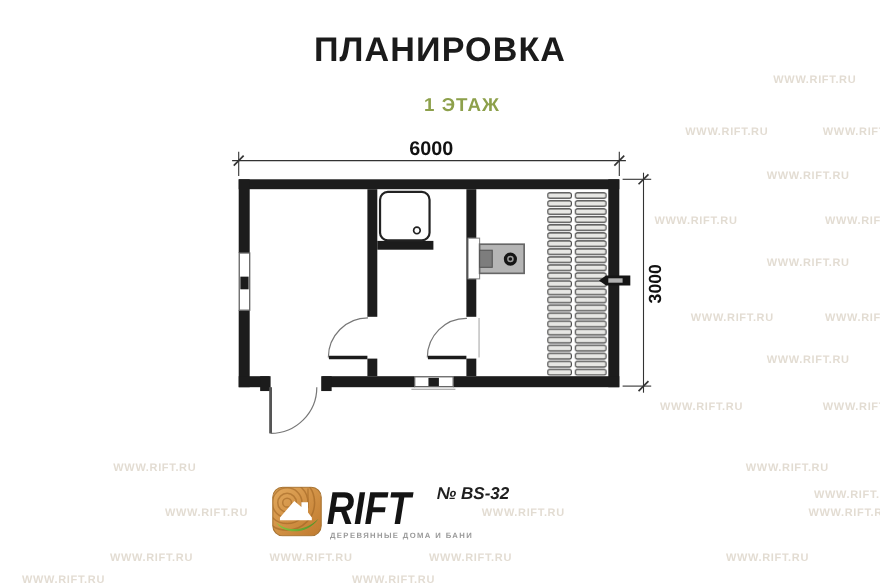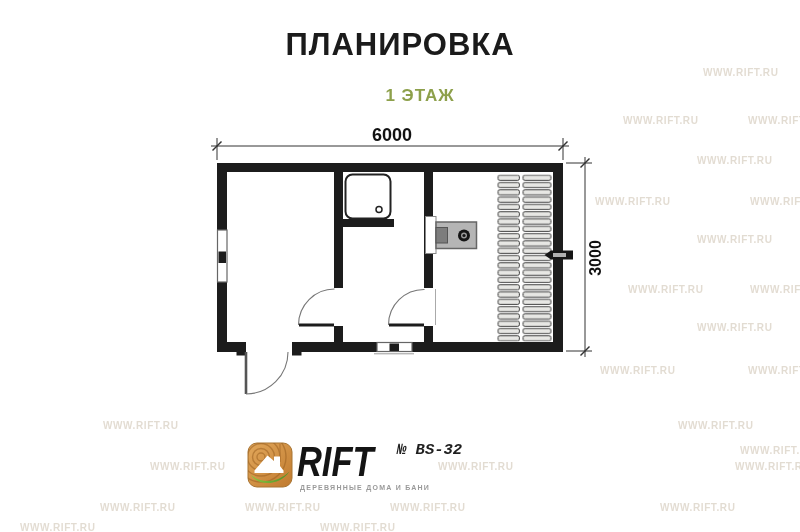--- a/index.html
+++ b/index.html
@@ -18,21 +18,21 @@
   .dim-text{font-family:"Liberation Sans",sans-serif;font-size:18px;font-weight:bold;fill:#111;}
   .dim-text-v{font-family:"Liberation Sans",sans-serif;font-size:16px;font-weight:bold;fill:#111;}
   
   .logo-icon{position:absolute;left:247px;top:442px;width:46px;height:46px;}
   .logo-text{position:absolute;left:297px;top:441px;font-size:42px;font-weight:bold;
              font-style:italic;color:#141414;line-height:1;transform:scaleX(.82);
              transform-origin:left top;letter-spacing:0px;}
   .logo-tagline{position:absolute;left:300px;top:484px;font-size:7px;font-weight:bold;
                 color:#9a9a9a;letter-spacing:1.25px;white-space:nowrap;}
   .info-block{position:absolute;left:397px;top:442px;
-              font-family:Liberation Mono, monospace;font-style:italic;font-weight:bold;
+              font-family:Liberation Sans, sans-serif;font-style:italic;font-weight:bold;
               font-size:15.5px;color:#1f1f1f;line-height:16.5px;}
 </style>
 </head>
 <body>
 
 <div class="page">
 
   <div>
       <span class="wm" style="left: 703px; top: 67px;">WWW.RIFT.RU</span>
       <span class="wm" style="left: 623px; top: 115px;">WWW.RIFT.RU</span>

